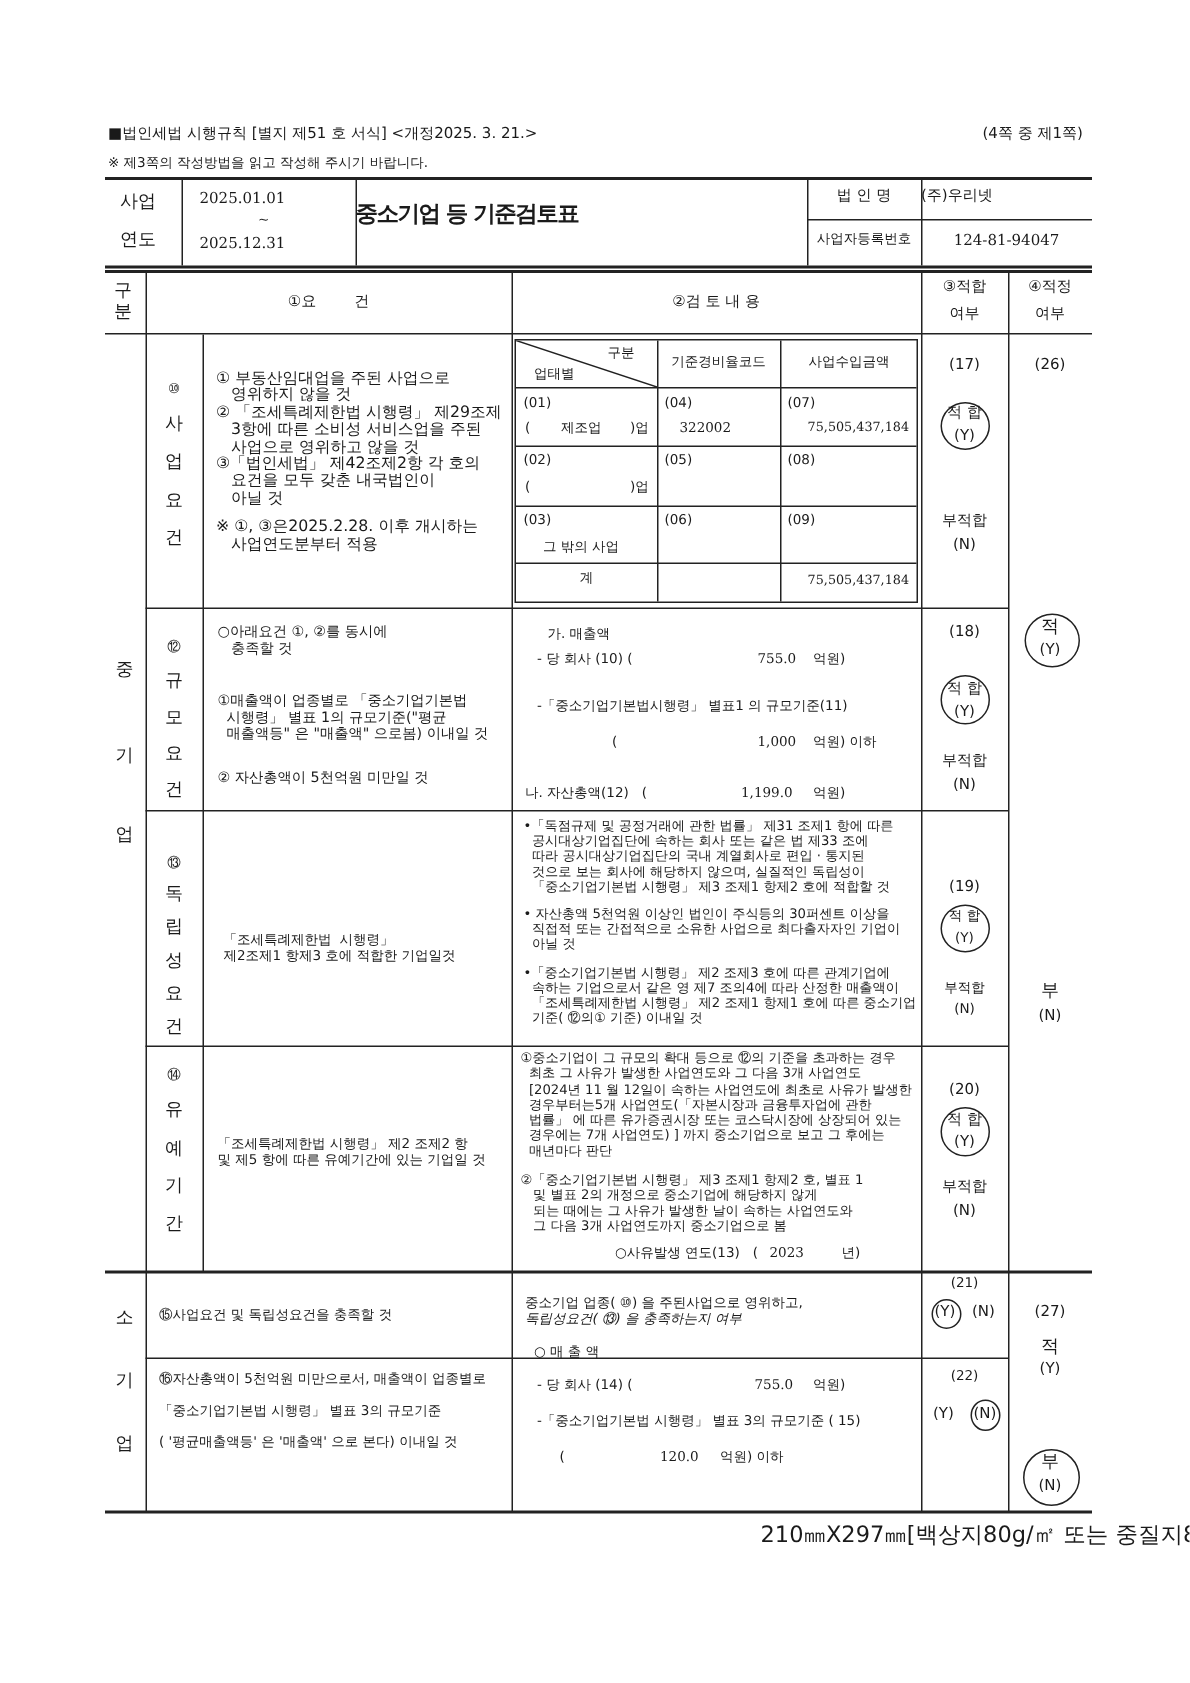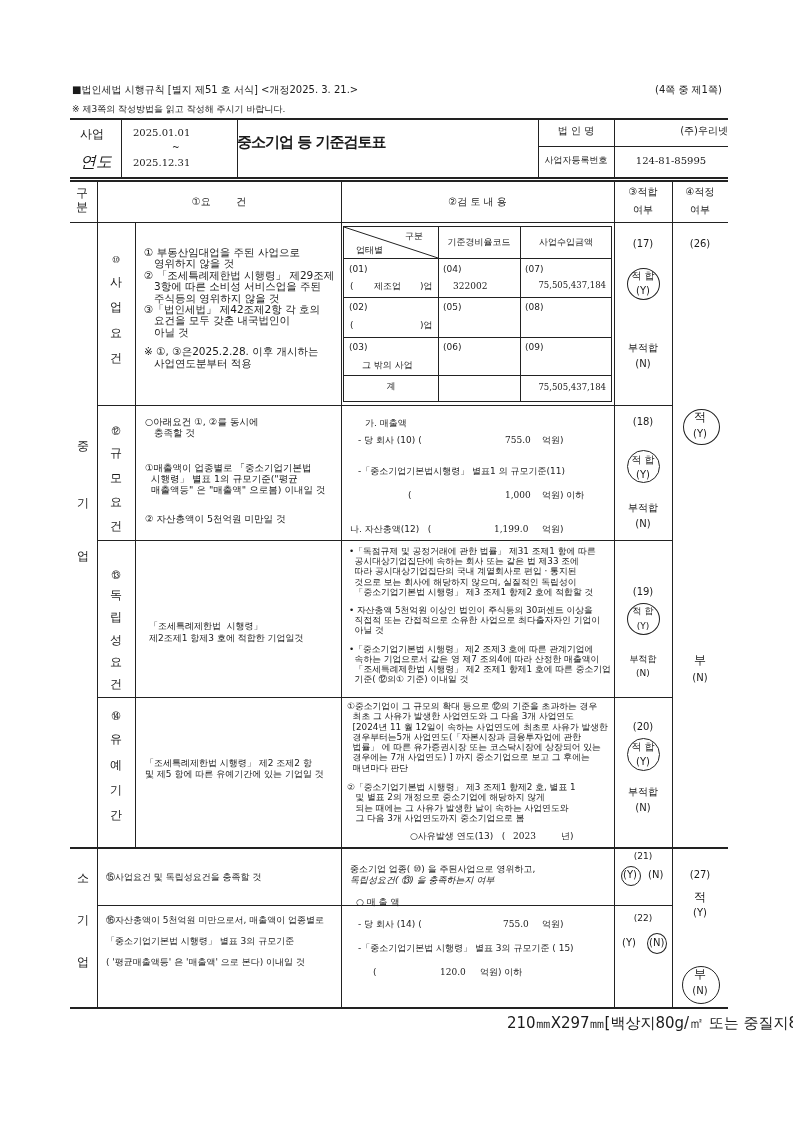--- a/index.html
+++ b/index.html
@@ -28,29 +28,29 @@
 
 <div class="hl2" style="left:70px;top:118px;width:658px;"></div>
 <div class="hl2" style="left:70px;top:177px;width:658px;"></div>
 <div class="vl" style="left:121px;top:119px;height:58px;"></div>
 <div class="vl" style="left:237px;top:119px;height:58px;"></div>
 <div class="vl" style="left:538px;top:119px;height:58px;"></div>
 <div class="vl" style="left:614px;top:119px;height:58px;"></div>
 <div class="hl" style="left:538px;top:146px;width:190px;"></div>
 
 <div class="t lg" style="left:80px;top:128px;font-size:12px;">사업</div>
-<div class="t lg" style="left:80px;top:153px;font-size:16px;font-style:italic;">연도</div>
+<div class="t lg" style="left:80px;top:153px;font-size:12px;">연도</div>
 <div class="t serif md" style="left:133px;top:127px;">2025.01.01</div>
 <div class="t serif sm" style="left:172px;top:142px;">~</div>
 <div class="t serif md" style="left:133px;top:157px;">2025.12.31</div>
 <div class="t" style="left:237px;top:134px;width:301px;text-align:left;font-size:15px;font-weight:bold;letter-spacing:-1px;">중소기업 등 기준검토표</div>
 <div class="t md" style="left:538px;top:125px;width:76px;text-align:center;">법 인 명</div>
-<div class="t md" style="left:614px;top:125px;width:114px;text-align:right;">(주)우리넷</div>
+<div class="t md" style="left:614px;top:125px;width:114px;text-align:left;">(주)우리넷</div>
 <div class="t sm" style="left:538px;top:155px;width:76px;text-align:center;">사업자등록번호</div>
-<div class="t serif md" style="left:614px;top:155px;width:114px;text-align:center;">124-81-85995</div>
+<div class="t serif md" style="left:614px;top:155px;width:114px;text-align:center;">124-81-94047</div>
 
 <div class="hl2" style="left:70px;top:180px;width:658px;"></div>
 <div class="hl" style="left:70px;top:222px;width:658px;"></div>
 
 <div class="t lg" style="left:76px;top:187px;">구</div>
 <div class="t lg" style="left:76px;top:201px;">분</div>
 <div class="t md" style="left:97px;top:196px;width:244px;text-align:center;white-space:pre;">①요        건</div>
 <div class="t md" style="left:341px;top:196px;width:273px;text-align:center;">②검 토 내 용</div>
 <div class="t md" style="left:614px;top:186px;width:58px;text-align:center;">③적합</div>
 <div class="t md" style="left:614px;top:204px;width:58px;text-align:center;">여부</div>
@@ -79,21 +79,21 @@
   <span>사</span>
   <span>업</span>
   <span>요</span>
   <span>건</span>
 </div>
 <div class="para" style="left:144px;top:247px;width:196px;font-size:10.5px;line-height:11.4px;">
   <div style="white-space:pre">① 부동산임대업을 주된 사업으로</div>
   <div style="white-space:pre">   영위하지 않을 것</div>
   <div style="white-space:pre">② 「조세특례제한법 시행령」 제29조제</div>
   <div style="white-space:pre">   3항에 따른 소비성 서비스업을 주된</div>
-  <div style="white-space:pre">   주식등의 영위하지 않을 것</div>
+  <div style="white-space:pre">   사업으로 영위하고 않을 것</div>
   <div style="white-space:pre">③「법인세법」 제42조제2항 각 호의</div>
   <div style="white-space:pre">   요건을 모두 갖춘 내국법인이</div>
   <div style="white-space:pre">   아닐 것</div>
   <div style="height:8px"></div>
   <div style="white-space:pre">※ ①, ③은2025.2.28. 이후 개시하는</div>
   <div style="white-space:pre">   사업연도분부터 적용</div>
 </div>
 
 <div class="tbl-inner" style="left:343px;top:226px;width:269px;height:176px;"></div>
 <div class="vl" style="left:438px;top:227px;height:174px;"></div>

